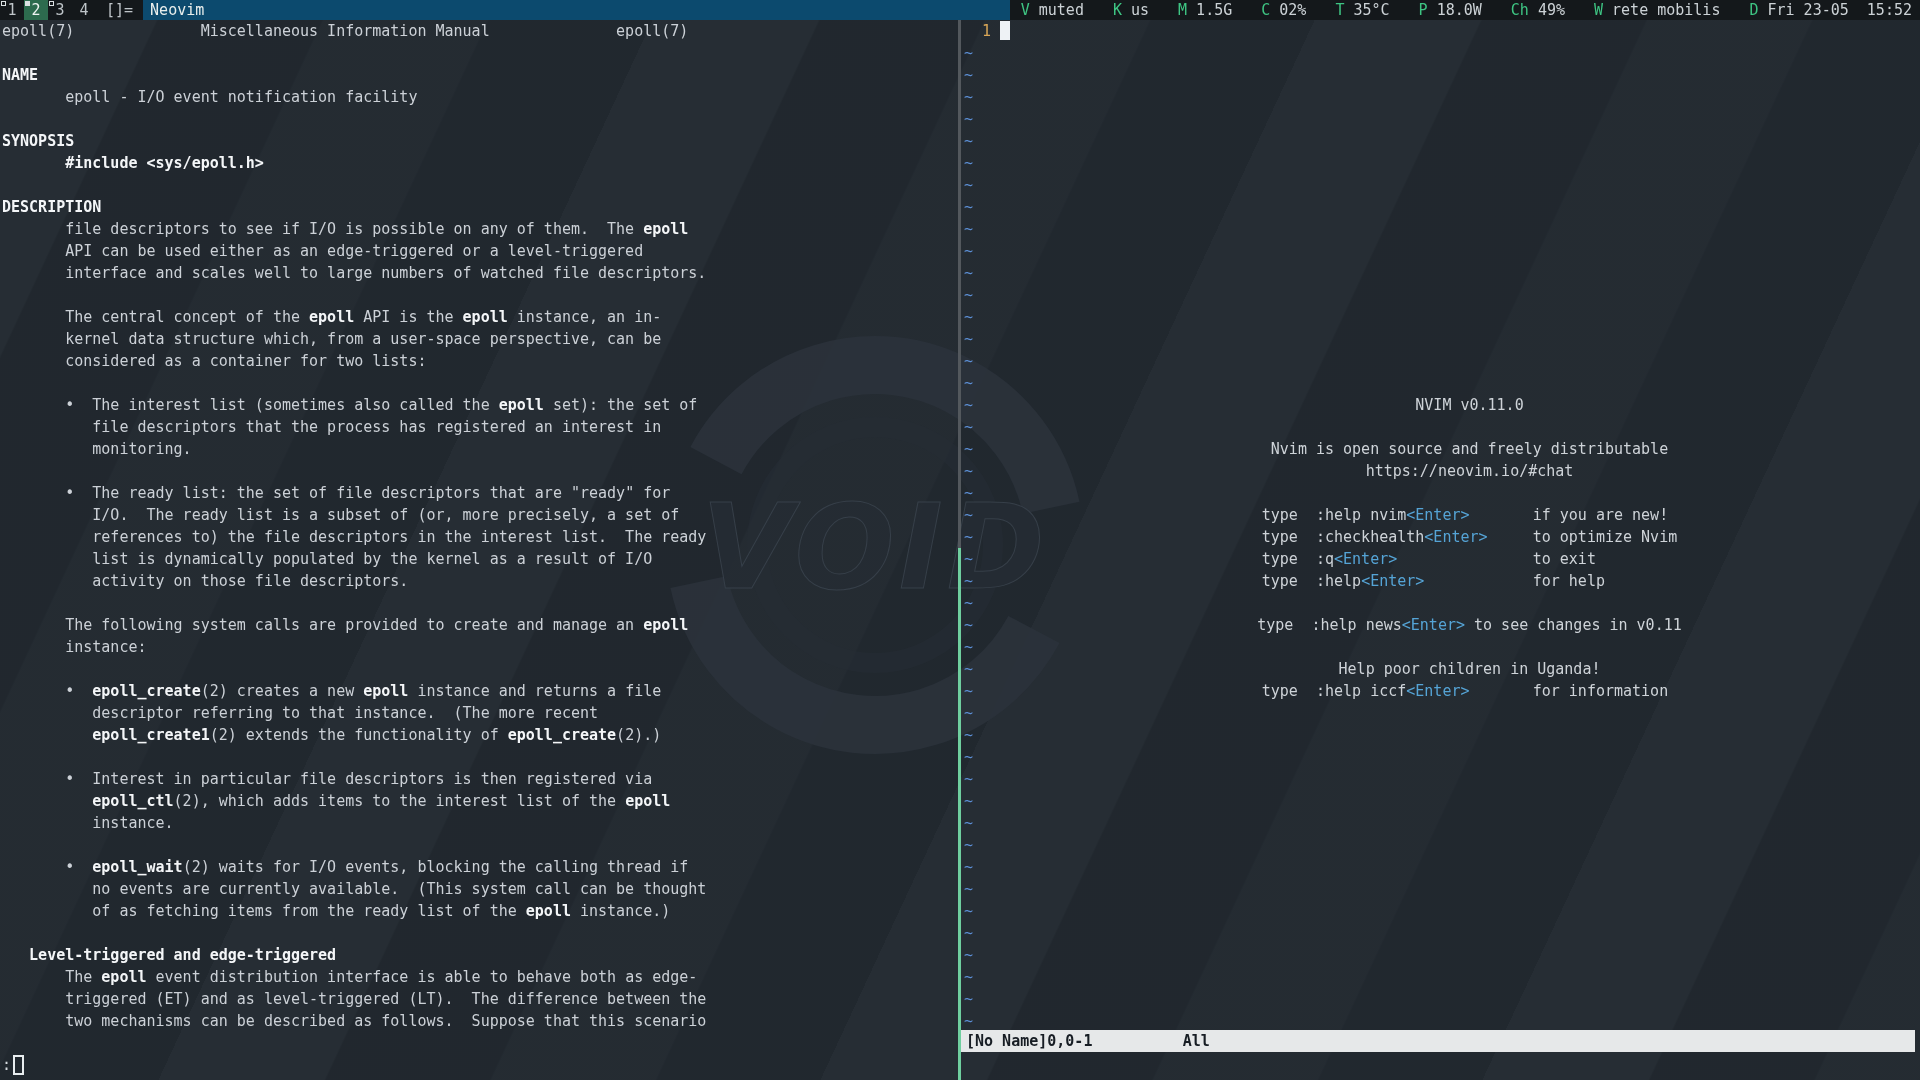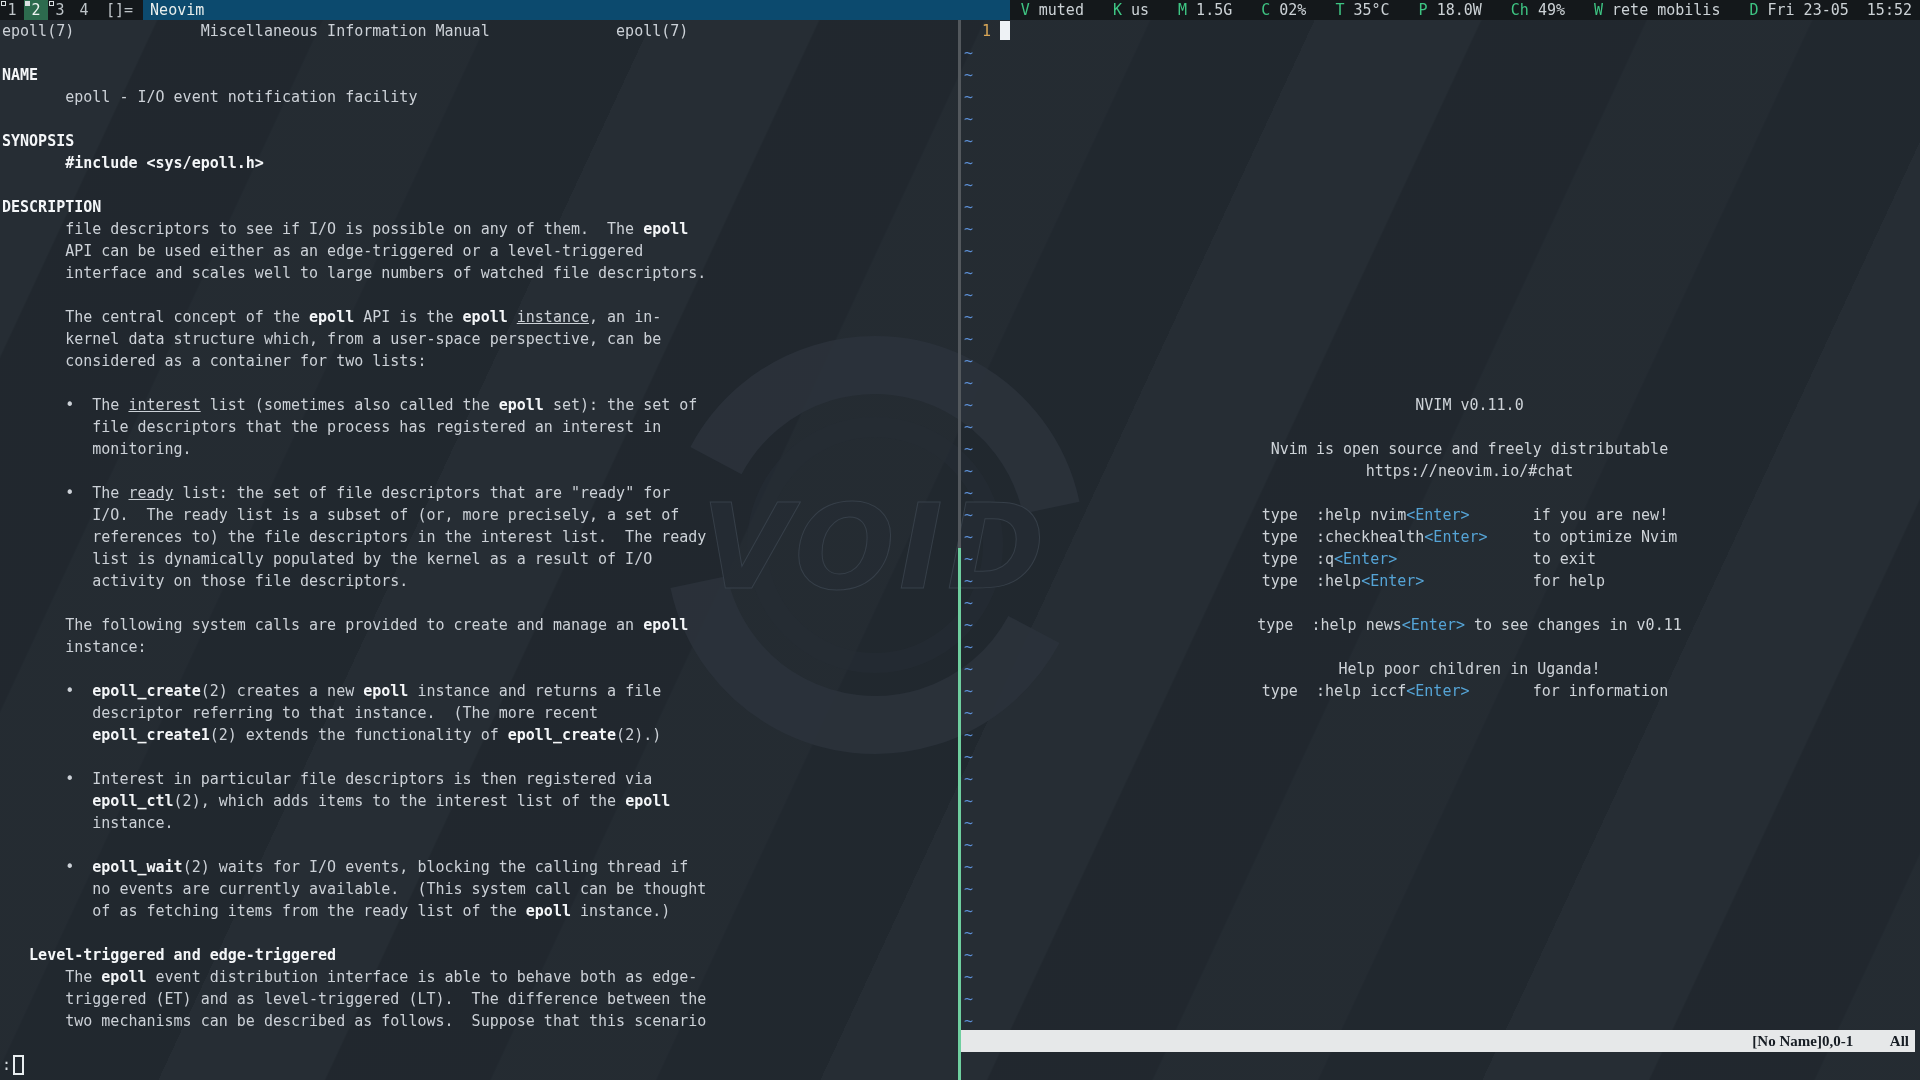--- a/index.html
+++ b/index.html
@@ -29,42 +29,42 @@
   .title  { flex:1; background:#0c4a6e; color:#e9eeec; padding-left:7px; white-space:pre; overflow:hidden; }
   .status { display:flex; gap:29px; padding:0 8px 15px 11px; background:#14181b; white-space:pre;text-align:right; }
   .skey { color:#3ec583; }
   .sval { color:#ccd2d6; }
 
   
   .term { position:absolute; left:0; top:20px; width:784px; height:1060px; z-index:1; }
   .man  { font-size:15px; line-height:22px; padding-left:2px; color:#ccd1d7; }
   .man-line { height:22px; white-space:pre; }
   .t-b { font-weight:bold; color:#f4f6f8;margin-top:44px; }
-  .t-u { text-decoration:underline; }
+  .t-u { }
   .prompt { position:absolute; left:2px; top:1034px; height:22px; font-size:15px;
             color:#d6dbdf; display:flex; align-items:center; white-space:pre; }
   .hollow-cursor { display:inline-block; width:11px; height:20px; border:2px solid #e8edef; margin-left:2px; }
 
   
   .border-top    { position:absolute; left:958px; top:20px;  width:3px; height:528px; background:#53585d; z-index:4; }
   .border-bottom { position:absolute; left:958px; top:548px; width:3px; height:532px; background:#6fcf9f; z-index:4; }
 
   
   .nvim { position:absolute; left:961px; top:20px; width:959px; height:1060px;
           font-size:15px; line-height:22px; z-index:1; }
   .nv-line1 { white-space:pre; color:#d8a657; height:22px; padding-left:3px; }
   .nv-cursor { display:inline-block; width:10px; height:19px; background:#eef2f5; vertical-align:text-bottom; }
   .tildes { position:absolute; left:3px; top:22px; }
   .tilde { height:22px; color:#5c8fd6; white-space:pre; }
   .splash { position:absolute; left:12px; top:374px; width:100%; text-align:center; color:#ced3d8;margin-left:17px; }
   .splash-line { height:22px; white-space:pre; }
   .t-k { color:#55a4d6; }
   .statusline { position:absolute; left:0; top:1010px; width:954px; height:22px; background:#e6e8e9;
-                color:#171d24; font-weight:bold; display:flex; justify-content:flex-end;
-                padding:0 6px 0 5px; line-height:22px; white-space:pre;font-family:Liberation Serif, serif; }
+                color:#171d24; font-weight:bold; display:flex; justify-content:flex-start;
+                padding:0 6px 0 5px; line-height:22px; white-space:pre; }
   .cmdline { position:absolute; left:0; top:1032px; width:954px; height:22px; }
 </style>
 </head>
 <body>
 
 <div class="wallpaper">
   <svg class="voidlogo" viewBox="0 0 470 470">
     <circle cx="235" cy="235" r="180" fill="none" stroke="#2b323b" stroke-width="58" stroke-dasharray="440 125 440 126" transform="rotate(28 235 235)"></circle>
     <circle cx="235" cy="235" r="118" fill="none" stroke="#262d35" stroke-width="20" opacity="0.6"></circle>
     <text x="235" y="278" text-anchor="middle" font-family="DejaVu Sans, sans-serif" font-size="118" font-weight="bold" font-style="italic" letter-spacing="4" fill="#252c34" stroke="#39424c" stroke-width="1">VOID</text>

